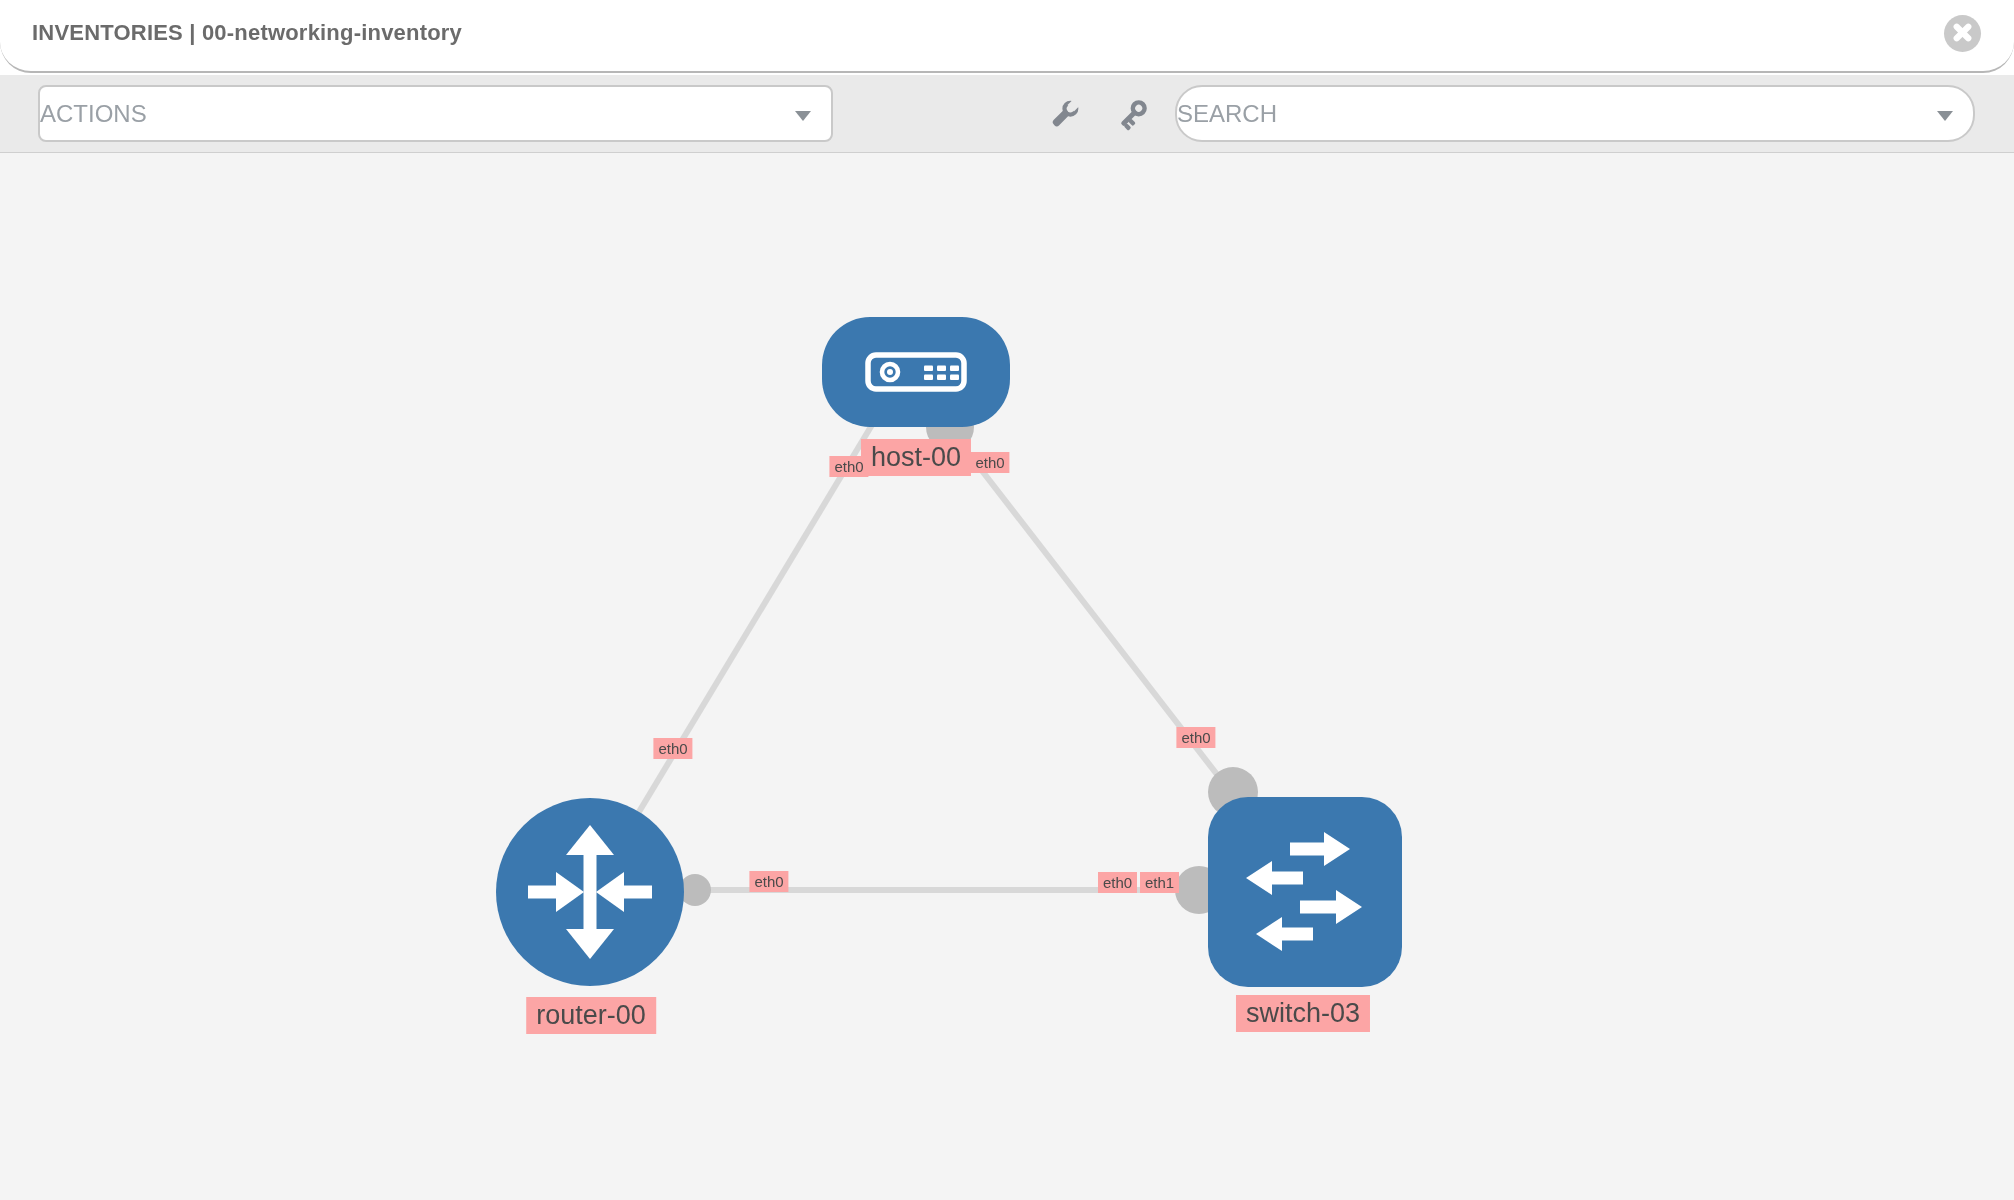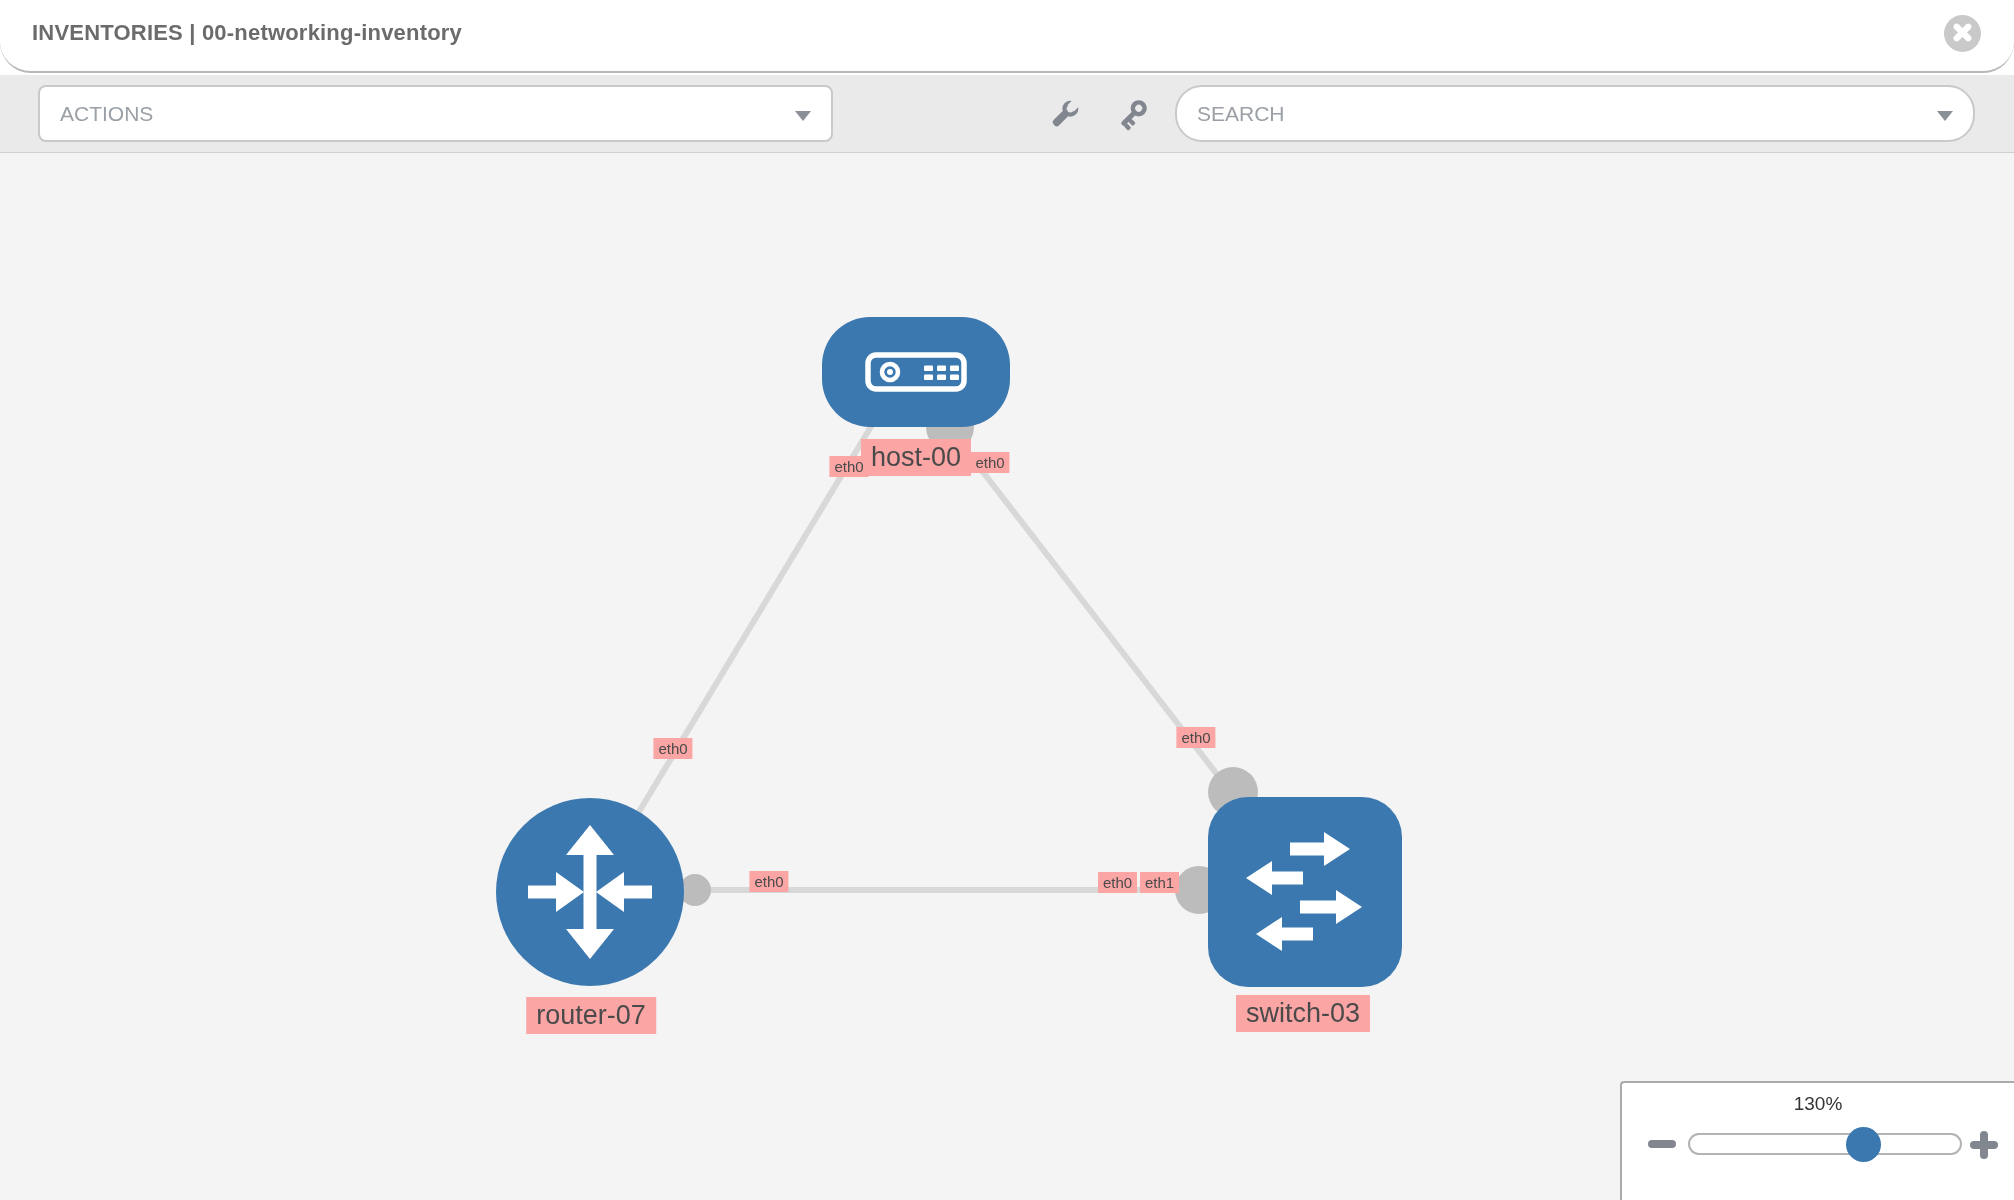--- a/index.html
+++ b/index.html
@@ -14,21 +14,21 @@
            color:#6b6b6b; letter-spacing:.2px; }
   .close-btn { position:absolute; left:1944px; top:15px; width:37px; height:37px;
                border-radius:50%; background:#c9c9c9; border:none; cursor:pointer; }
 
   
   .toolbar { position:absolute; left:0; top:75px; width:2014px; height:78px;
              background:#eaeaea; border-bottom:1px solid #cfcfcf; }
   .select-box { position:absolute; top:10px; height:57px; background:#ffffff;
                 border:2px solid #c9c9c9; border-radius:8px; display:flex;
                 align-items:center; cursor:pointer; }
-  .select-box .select-label { padding-left:20px; font-size:21px; color:#9aa0a6; }
+  .select-box .select-label { font-size:24px; color:#9aa0a6; }
   .chevron { position:absolute; right:20px; top:24px; width:0; height:0;
              border-left:8px solid transparent; border-right:8px solid transparent;
              border-top:10px solid #8a9096; }
   .actions-box { left:38px; width:795px; }
   .search-box  { left:1175px; width:800px;border-radius:27px; }
   .tool-icon { position:absolute; top:22px; width:36px; height:36px; border:none;
                background:transparent; cursor:pointer; padding:0; }
   .wrench-btn { left:1046px; }
   .key-btn    { left:1114px; }
 
@@ -166,36 +166,26 @@
           <path d="M1246 725 L1272 708 L1272 742 Z" stroke="none"></path>
           <line x1="1300" y1="754" x2="1340" y2="754"></line>
           <path d="M1362 754 L1336 737 L1336 771 Z" stroke="none"></path>
           <line x1="1313" y1="781" x2="1272" y2="781"></line>
           <path d="M1256 781 L1282 764 L1282 798 Z" stroke="none"></path>
         </g>
       </g>
     </svg>
 
     <div class="chip node-label" style="left:916px;  top:286px;">host-00</div>
-    <div class="chip node-label" style="left:591px;  top:844px;">router-07</div>
+    <div class="chip node-label" style="left:591px;  top:844px;">router-00</div>
     <div class="chip node-label" style="left:1303px; top:842px;">switch-03</div>
 
     <div class="chip if-label" style="left:849px;  top:303px;">eth0</div>
     <div class="chip if-label" style="left:990px;  top:299px;">eth0</div>
     <div class="chip if-label" style="left:673px;  top:585px;">eth0</div>
     <div class="chip if-label" style="left:1196px; top:574px;">eth0</div>
     <div class="chip if-label" style="left:769px;  top:718px;">eth0</div>
     <div class="chip if-label anchored" style="left:1098px; top:719px; z-index:1;">eth0</div>
     <div class="chip if-label anchored" style="left:1124px; top:719px; z-index:2;margin-left:16px;">eth1</div>
 
-    <div class="zoom-panel" style="left:1620px; top:928px;">
-      <div class="zoom-level">130%</div>
-      <button class="zoom-minus"></button>
-      <div class="zoom-track"></div>
-      <div class="zoom-handle"></div>
-      <button class="zoom-plus">
-        <span class="bar-h"></span>
-        <span class="bar-v"></span>
-      </button>
-    </div>
   </div>
 
 </div>
 
 </body></html>

